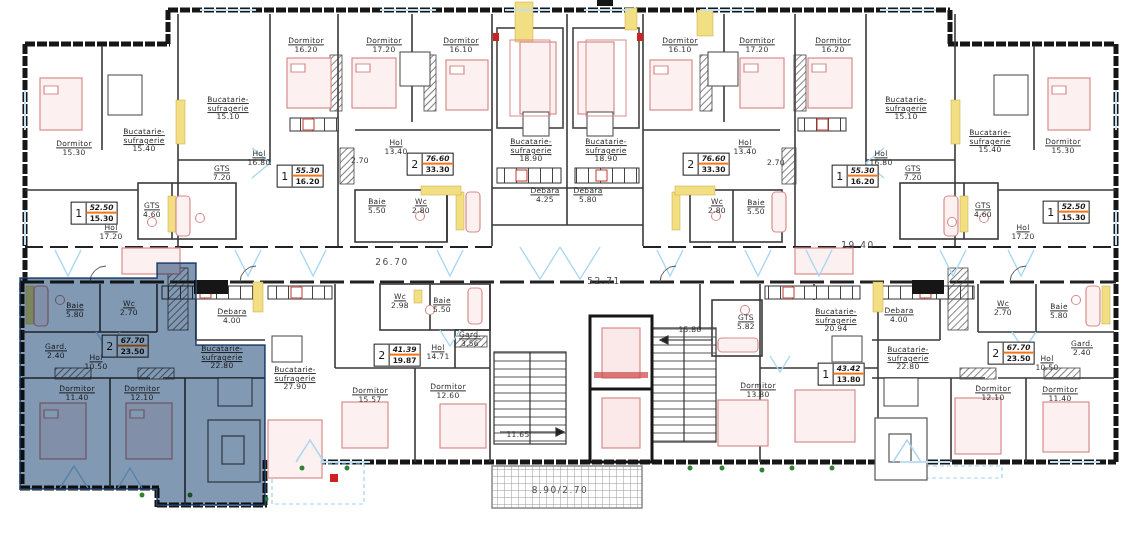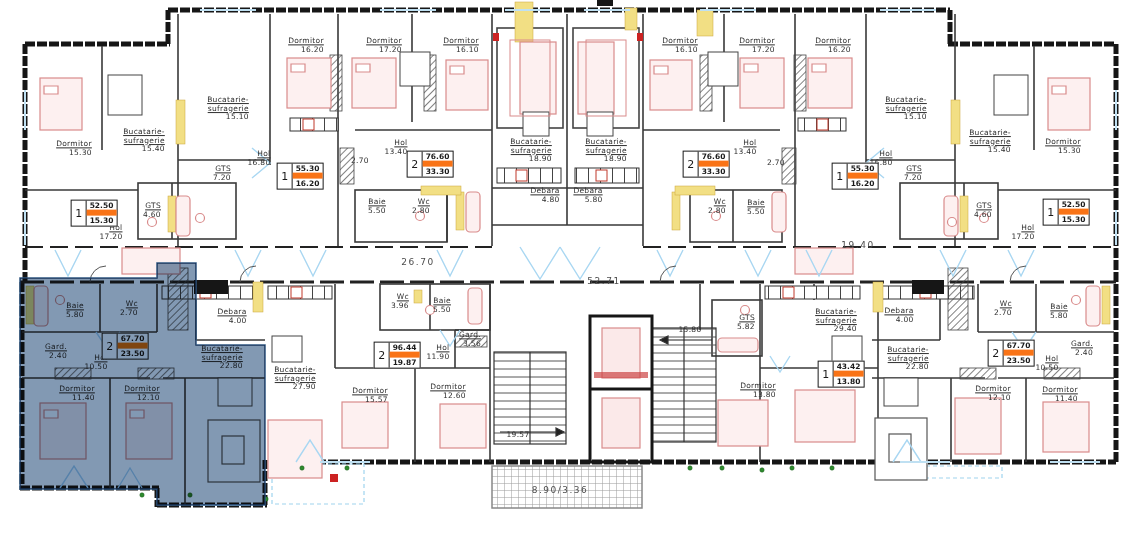--- a/index.html
+++ b/index.html
@@ -1,30 +1,30 @@
 <!DOCTYPE html>
 <html><head>
 <meta charset="utf-8">
 <style>
   html,body{margin:0;padding:0;background:#fff;}
   .plan{position:relative;width:1134px;height:539px;background:#ffffff;overflow:hidden;
         font-family:"DejaVu Sans",sans-serif;}
   svg.base{position:absolute;left:0;top:0;}
   #labels{position:absolute;left:0;top:0;width:100%;height:100%;}
-  .room-label{position:absolute;transform:translate(-50%,-50%);text-align:right;
+  .room-label{position:absolute;transform:translate(-50%,-50%);text-align:center;
      font-size:7.5px;line-height:1.15;color:#2e2e2e;letter-spacing:.3px;white-space:pre-line;}
   .room-label .rname{display:block;text-decoration:underline;}
   .room-label .rarea{display:block;}
   .badge{position:absolute;transform:translate(-50%,-50%);display:flex;align-items:stretch;
      border:1.2px solid #1a1a1a;background:#fff;color:#1a1a1a;}
   .badge .btype{display:flex;align-items:center;justify-content:center;width:14px;
      font-size:11px;border-right:1.2px solid #1a1a1a;}
   .badge .bareas{display:flex;flex-direction:column;font-size:7.5px;font-weight:bold;}
   .badge .bareas span{padding:0 3px;text-align:center;line-height:1.25;}
-  .badge .bareas .btotal{border-bottom:6px solid #f97316;}
+  .badge .bareas .btotal{border-bottom:2px solid #f97316;font-style:italic;}
   .dim-label{position:absolute;transform:translate(-50%,-50%);font-size:9px;
      letter-spacing:1.5px;color:#4d4d4d;white-space:nowrap;}
   #highlight{position:absolute;left:0;top:0;width:1134px;height:539px;
      background:#8299b3;mix-blend-mode:multiply;
      clip-path:polygon(20px 278px,157px 278px,157px 263px,196px 263px,196px 345px,
        265px 345px,265px 505px,157px 505px,157px 489px,20px 489px);}
 </style>
 </head>
 <body>
 
@@ -291,21 +291,21 @@
       <div class="room-label" style="left: 259px; top: 159px;"><span class="rname">Hol</span><span class="rarea">16.80</span></div>
       <div class="room-label" style="left: 222px; top: 174px;"><span class="rname">GTS</span><span class="rarea">7.20</span></div>
       <div class="room-label" style="left: 360px; top: 161px;"><span class="rarea">2.70</span></div>
       <div class="room-label" style="left: 384px; top: 46px;"><span class="rname">Dormitor</span><span class="rarea">17.20</span></div>
       <div class="room-label" style="left: 461px; top: 46px;"><span class="rname">Dormitor</span><span class="rarea">16.10</span></div>
       <div class="room-label" style="left: 396px; top: 148px;"><span class="rname">Hol</span><span class="rarea">13.40</span></div>
       <div class="room-label" style="left: 377px; top: 207px;"><span class="rname">Baie</span><span class="rarea">5.50</span></div>
       <div class="room-label" style="left: 421px; top: 207px;"><span class="rname">Wc</span><span class="rarea">2.80</span></div>
       <div class="room-label" style="left: 531px; top: 151px;"><span class="rname">Bucatarie-
 sufragerie</span><span class="rarea">18.90</span></div>
-      <div class="room-label" style="left: 545px; top: 196px;"><span class="rname">Debara</span><span class="rarea">4.80</span></div>
+      <div class="room-label" style="left: 545px; top: 196px;"><span class="rname">Debara</span><span class="rarea">4.25</span></div>
       <div class="room-label" style="left: 606px; top: 151px;"><span class="rname">Bucatarie-
 sufragerie</span><span class="rarea">18.90</span></div>
       <div class="room-label" style="left: 588px; top: 196px;"><span class="rname">Debara</span><span class="rarea">5.80</span></div>
       <div class="room-label" style="left: 680px; top: 46px;"><span class="rname">Dormitor</span><span class="rarea">16.10</span></div>
       <div class="room-label" style="left: 757px; top: 46px;"><span class="rname">Dormitor</span><span class="rarea">17.20</span></div>
       <div class="room-label" style="left: 745px; top: 148px;"><span class="rname">Hol</span><span class="rarea">13.40</span></div>
       <div class="room-label" style="left: 756px; top: 208px;"><span class="rname">Baie</span><span class="rarea">5.50</span></div>
       <div class="room-label" style="left: 717px; top: 207px;"><span class="rname">Wc</span><span class="rarea">2.80</span></div>
       <div class="room-label" style="left: 776px; top: 163px;"><span class="rarea">2.70</span></div>
       <div class="room-label" style="left: 833px; top: 46px;"><span class="rname">Dormitor</span><span class="rarea">16.20</span></div>
@@ -322,31 +322,31 @@
       <div class="room-label" style="left: 129px; top: 309px;"><span class="rname">Wc</span><span class="rarea">2.70</span></div>
       <div class="room-label" style="left: 232px; top: 317px;"><span class="rname">Debara</span><span class="rarea">4.00</span></div>
       <div class="room-label" style="left: 56px; top: 352px;"><span class="rname">Gard.</span><span class="rarea">2.40</span></div>
       <div class="room-label" style="left: 96px; top: 363px;"><span class="rname">Hol</span><span class="rarea">10.50</span></div>
       <div class="room-label" style="left: 222px; top: 358px;"><span class="rname">Bucatarie-
 sufragerie</span><span class="rarea">22.80</span></div>
       <div class="room-label" style="left: 77px; top: 394px;"><span class="rname">Dormitor</span><span class="rarea">11.40</span></div>
       <div class="room-label" style="left: 142px; top: 394px;"><span class="rname">Dormitor</span><span class="rarea">12.10</span></div>
       <div class="room-label" style="left: 295px; top: 379px;"><span class="rname">Bucatarie-
 sufragerie</span><span class="rarea">27.90</span></div>
-      <div class="room-label" style="left: 400px; top: 302px;"><span class="rname">Wc</span><span class="rarea">3.96</span></div>
+      <div class="room-label" style="left: 400px; top: 302px;"><span class="rname">Wc</span><span class="rarea">2.98</span></div>
       <div class="room-label" style="left: 442px; top: 306px;"><span class="rname">Baie</span><span class="rarea">5.50</span></div>
-      <div class="room-label" style="left: 438px; top: 353px;"><span class="rname">Hol</span><span class="rarea">11.90</span></div>
+      <div class="room-label" style="left: 438px; top: 353px;"><span class="rname">Hol</span><span class="rarea">14.71</span></div>
       <div class="room-label" style="left: 470px; top: 340px;"><span class="rname">Gard.</span><span class="rarea">3.56</span></div>
       <div class="room-label" style="left: 370px; top: 396px;"><span class="rname">Dormitor</span><span class="rarea">15.57</span></div>
       <div class="room-label" style="left: 448px; top: 392px;"><span class="rname">Dormitor</span><span class="rarea">12.60</span></div>
-      <div class="room-label" style="left: 518px; top: 435px;"><span class="rarea">19.57</span></div>
+      <div class="room-label" style="left: 518px; top: 435px;"><span class="rarea">11.65</span></div>
       <div class="room-label" style="left: 690px; top: 330px;"><span class="rarea">15.80</span></div>
       <div class="room-label" style="left: 746px; top: 323px;"><span class="rname">GTS</span><span class="rarea">5.82</span></div>
       <div class="room-label" style="left: 836px; top: 321px;"><span class="rname">Bucatarie-
-sufragerie</span><span class="rarea">29.40</span></div>
+sufragerie</span><span class="rarea">20.94</span></div>
       <div class="room-label" style="left: 758px; top: 391px;"><span class="rname">Dormitor</span><span class="rarea">13.80</span></div>
       <div class="room-label" style="left: 899px; top: 316px;"><span class="rname">Debara</span><span class="rarea">4.00</span></div>
       <div class="room-label" style="left: 908px; top: 359px;"><span class="rname">Bucatarie-
 sufragerie</span><span class="rarea">22.80</span></div>
       <div class="room-label" style="left: 1003px; top: 309px;"><span class="rname">Wc</span><span class="rarea">2.70</span></div>
       <div class="room-label" style="left: 1059px; top: 312px;"><span class="rname">Baie</span><span class="rarea">5.80</span></div>
       <div class="room-label" style="left: 1047px; top: 364px;"><span class="rname">Hol</span><span class="rarea">10.50</span></div>
       <div class="room-label" style="left: 1082px; top: 349px;"><span class="rname">Gard.</span><span class="rarea">2.40</span></div>
       <div class="room-label" style="left: 993px; top: 394px;"><span class="rname">Dormitor</span><span class="rarea">12.10</span></div>
       <div class="room-label" style="left: 1060px; top: 395px;"><span class="rname">Dormitor</span><span class="rarea">11.40</span></div>
@@ -395,38 +395,38 @@
       <div class="badge" style="left: 125px; top: 346px;">
         <span class="btype">2</span>
         <span class="bareas">
           <span class="btotal">67.70</span>
           <span class="bliving">23.50</span>
         </span>
       </div>
       <div class="badge" style="left: 397px; top: 355px;">
         <span class="btype">2</span>
         <span class="bareas">
-          <span class="btotal">96.44</span>
+          <span class="btotal">41.39</span>
           <span class="bliving">19.87</span>
         </span>
       </div>
       <div class="badge" style="left: 841px; top: 374px;">
         <span class="btype">1</span>
         <span class="bareas">
           <span class="btotal">43.42</span>
           <span class="bliving">13.80</span>
         </span>
       </div>
       <div class="badge" style="left: 1011px; top: 353px;">
         <span class="btype">2</span>
         <span class="bareas">
           <span class="btotal">67.70</span>
           <span class="bliving">23.50</span>
         </span>
       </div>
-      <div class="dim-label" style="left: 418px; top: 262px;">26.70</div>
+      <div class="dim-label" style="left: 392px; top: 262px;">26.70</div>
       <div class="dim-label" style="left: 604px; top: 281px;">52.71</div>
       <div class="dim-label" style="left: 858px; top: 245px;">19.40</div>
-      <div class="dim-label" style="left: 560px; top: 490px;">8.90/3.36</div>
+      <div class="dim-label" style="left: 560px; top: 490px;">8.90/2.70</div>
     </div>
 
   <div id="highlight"></div>
 </div>
 
 </body></html>

